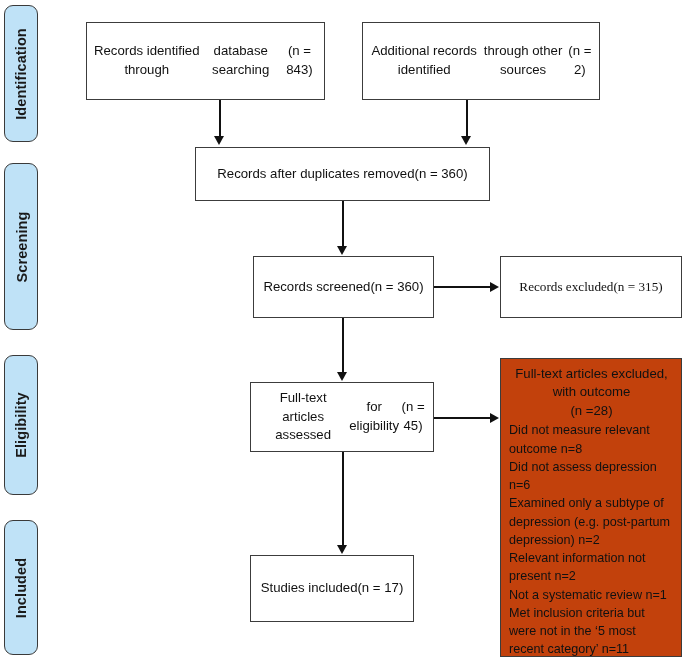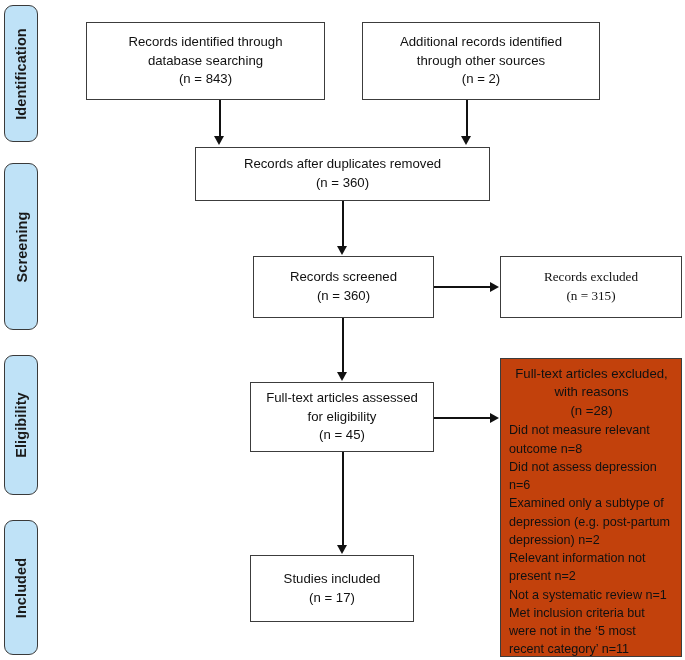--- a/index.html
+++ b/index.html
@@ -38,21 +38,20 @@
     letter-spacing: 0.1px;
   }
 
   
   .flow-box {
     position: absolute;
     box-sizing: border-box;
     background: #ffffff;
     border: 1.3px solid #3c3c3c;
     display: flex;
-    flex-direction: column;
     align-items: center;
     justify-content: center;
     text-align: center;
     font-size: 13.2px;
     color: #111111;
     line-height: 1.42;
     padding: 4px 6px;
   }
   .flow-box .line { display: block; }
 
@@ -167,21 +166,21 @@
     <span class="line">Full-text articles assessed</span>
     <span class="line">for eligibility</span>
     <span class="line">(n = 45)</span>
   </div>
 
   <div class="conn hline" style="left:434px;top:417px;width:57px;"></div>
   <div class="arrow-right" style="left:490px;top:412.5px;"></div>
 
   <div class="reasons-box" style="left:500px;top:358px;width:182px;height:299px;">
     <span class="rb-head">Full-text articles excluded,</span>
-    <span class="rb-head">with reasons</span>
+    <span class="rb-head">with outcome</span>
     <span class="rb-head">(n =28)</span>
     <div class="rb-reasons">
       <span class="reason">Did not measure relevant outcome n=8</span>
       <span class="reason">Did not assess depression n=6</span>
       <span class="reason">Examined only a subtype of depression (e.g. post-partum depression) n=2</span>
       <span class="reason">Relevant information not present n=2</span>
       <span class="reason">Not a systematic review n=1</span>
       <span class="reason">Met inclusion criteria but were not in the ‘5 most recent category’ n=11</span>
     </div>
   </div>

